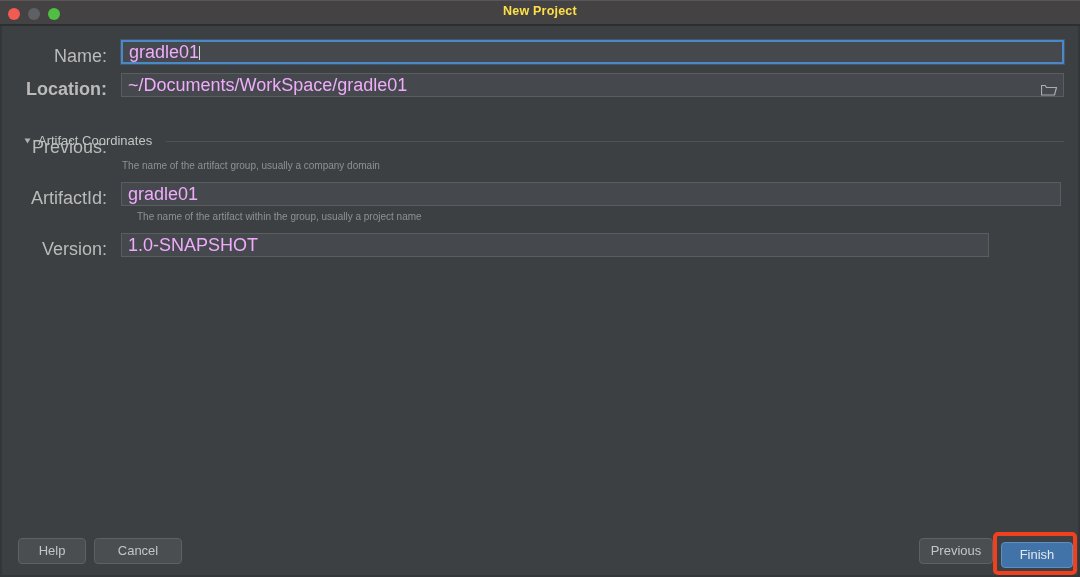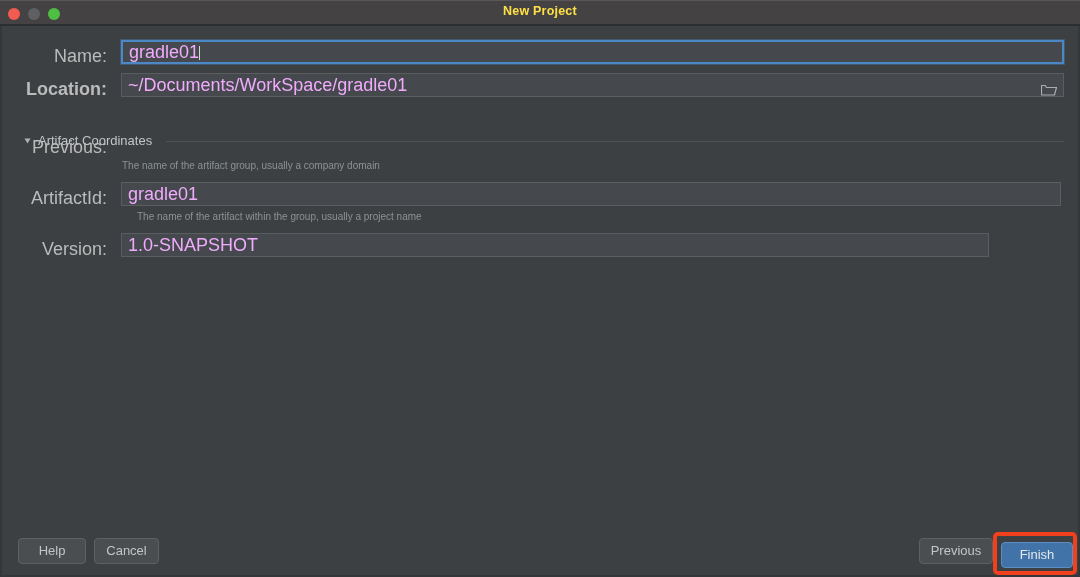--- a/index.html
+++ b/index.html
@@ -227,21 +227,21 @@
       <span>gradle01</span>
     </div>
     <div class="hint" style="left:135px; top:185px;">The name of the artifact within the group, usually a project name</div>
 
     <div class="lbl" style="top:213px;">Version:</div>
     <div class="field" style="left:119px; top:207px; width:868px;">
       <span>1.0-SNAPSHOT</span>
     </div>
 
     <div class="btn" style="left:16px; top:512px; width:68px;">Help</div>
-    <div class="btn" style="left:92px; top:512px; width:65px;">Cancel</div>
+    <div class="btn" style="left:92px; top:512px; width:88px;">Cancel</div>
     <div class="btn" style="left:917px; top:512px; width:74px;">Previous</div>
     <div class="btn primary" style="left:999px; top:516px; width:72px;">Finish</div>
 
   </div>
 
   <div class="annot" style="left:993px; top:532px; width:84px; height:43px;"></div>
 
 </div>
 
 </body></html>

